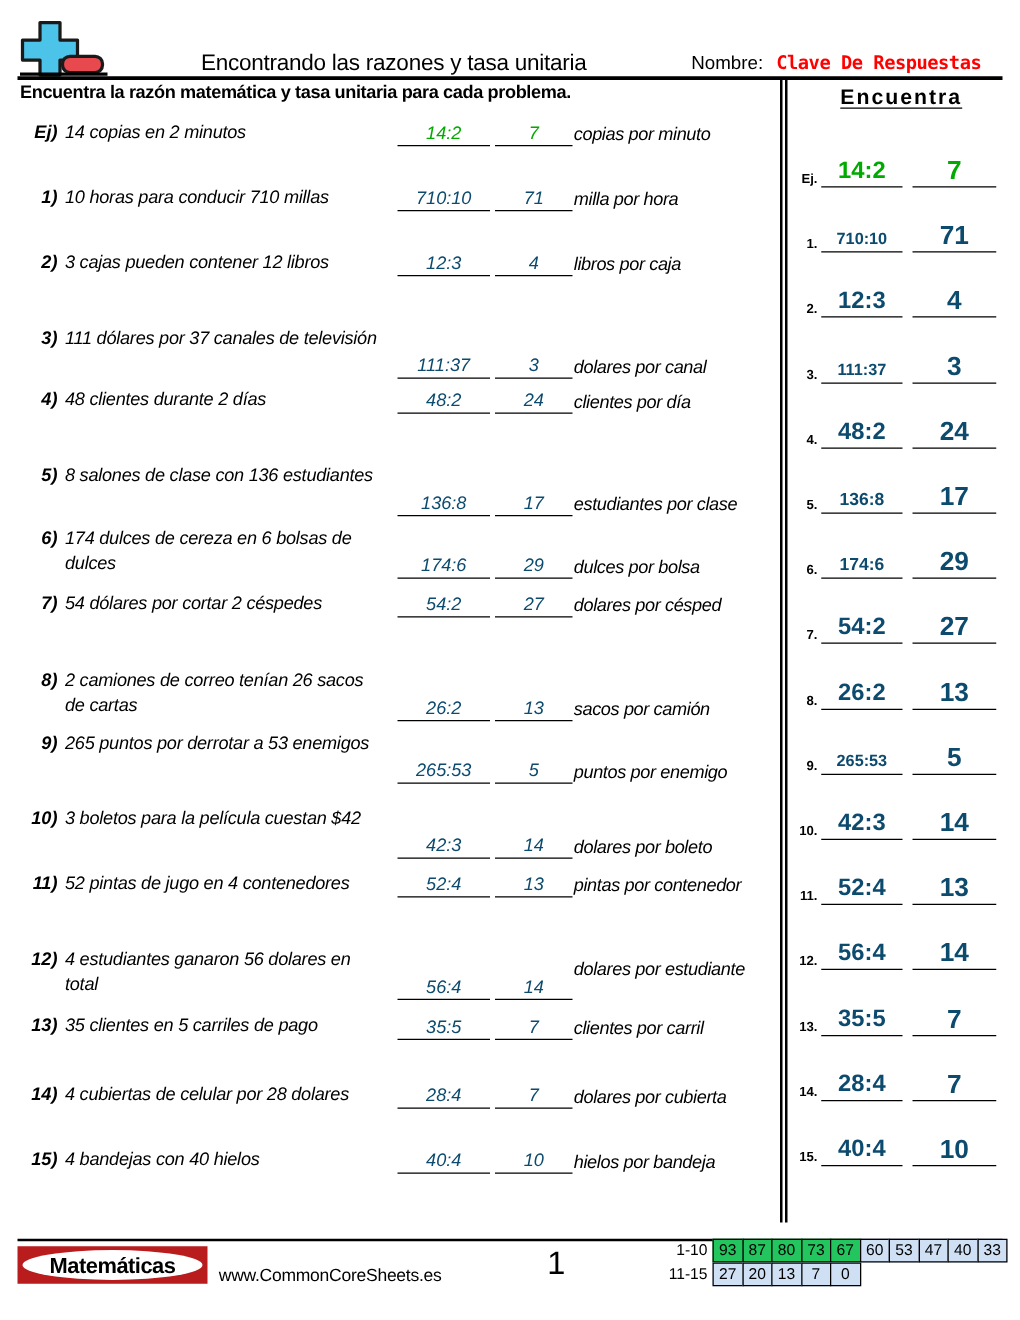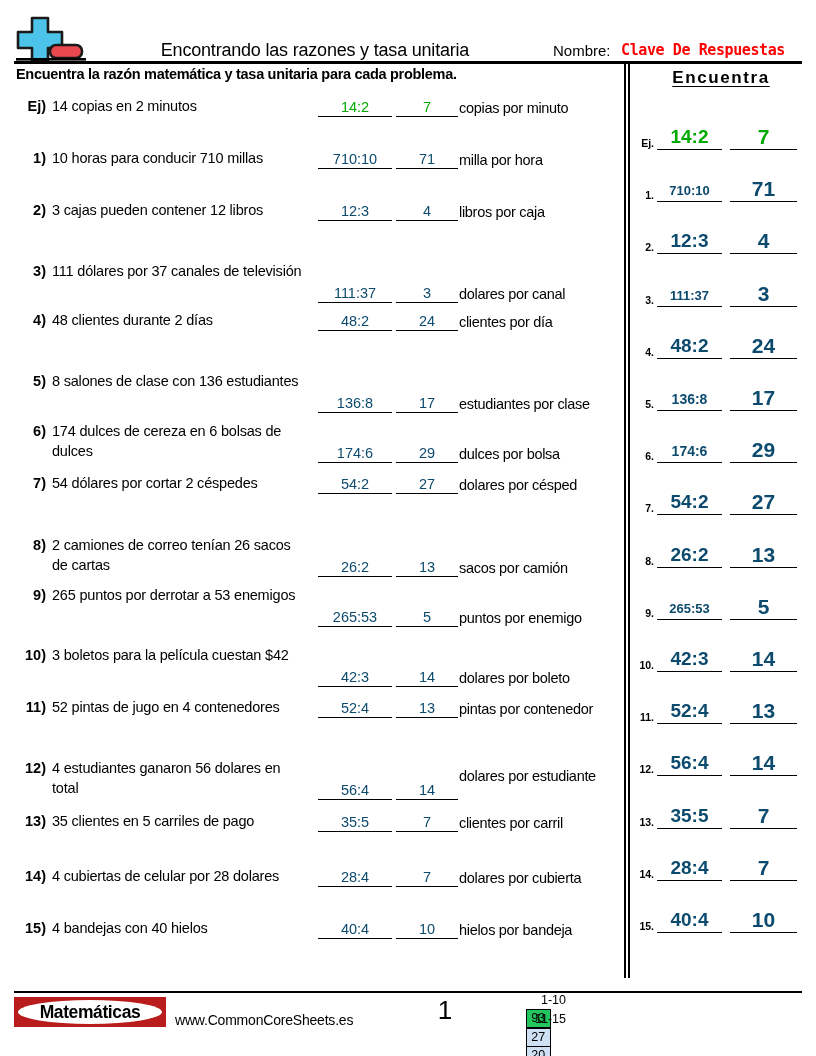--- a/index.html
+++ b/index.html
@@ -88,20 +88,21 @@
     border-right: 2px solid #000;
     box-sizing: border-box;
   }
 
   
   #problems {
     position: absolute;
     left: 0; top: 88px;
     width: 624px;
     height: 880px;
+    font-style: italic;
   }
   .problem {
     position: absolute;
     left: 0;
     width: 624px;
   }
   .p-num {
     position: absolute;
     left: 0; top: 0;
     width: 46px;
@@ -256,21 +257,21 @@
     font-size: 26px;
     line-height: 30px;
   }
 
   
   #score-grid {
     position: absolute;
     left: 527px;
     top: 991px;
   }
-  .sg-row { display: flex; align-items: flex-start; height: 19px; flex-direction: column; }
+  .sg-row { display: flex; align-items: center; height: 19px; }
   .sg-label {
     width: 44px;
     text-align: right;
     padding-right: 5px;
     font-size: 12.5px;
     line-height: 19px;
     box-sizing: border-box;
   }
   .sg-cell {
     width: 24.5px;

